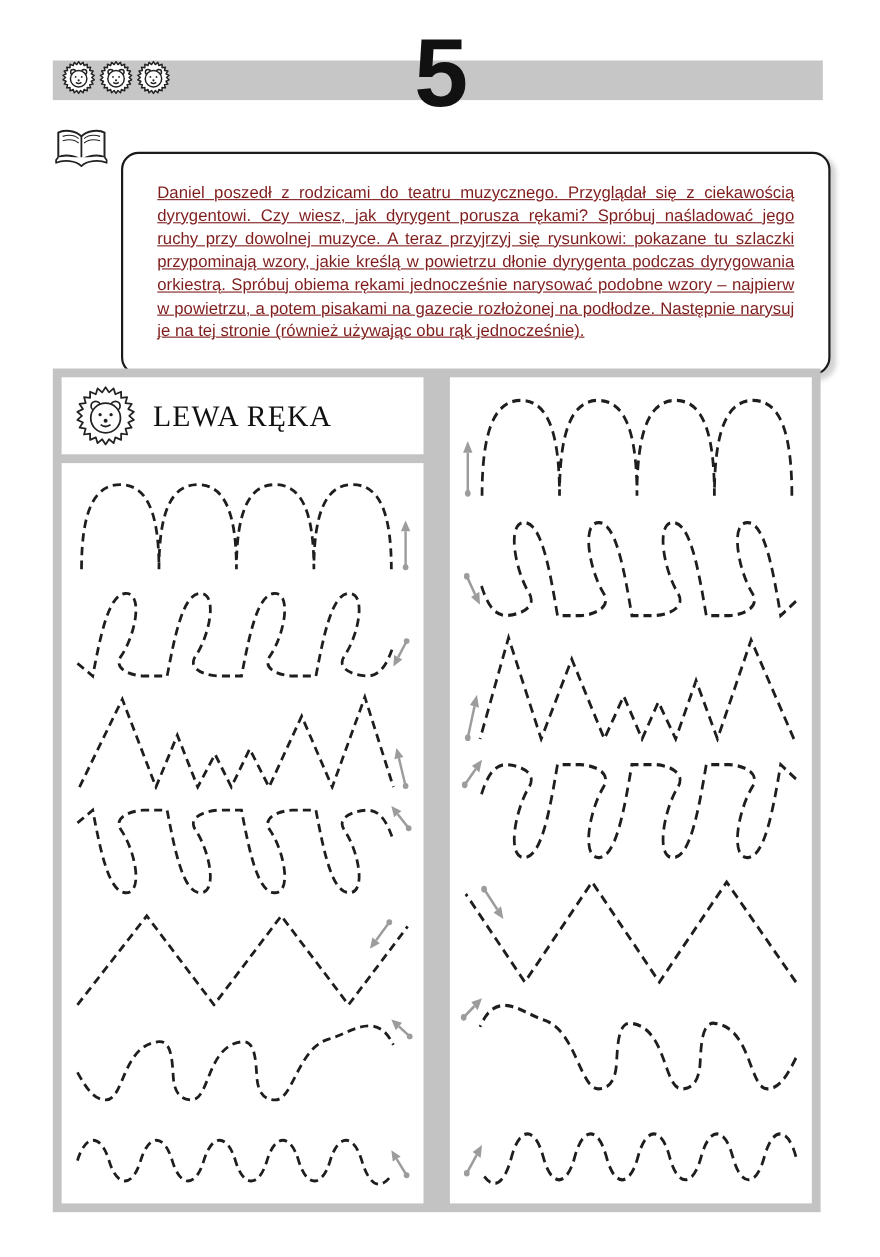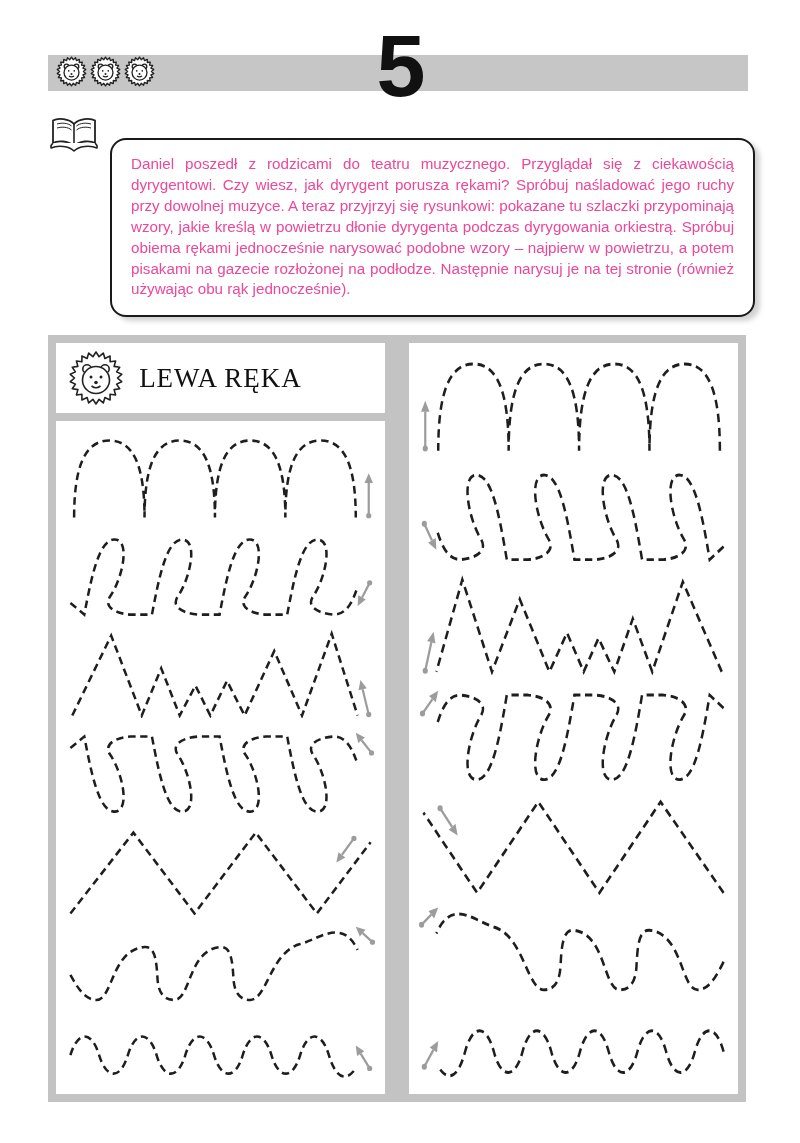--- a/index.html
+++ b/index.html
@@ -13,21 +13,21 @@
   .page-number{position:absolute;left:0;top:22px;width:100%;text-align:center;
                font-size:88px;line-height:1;font-weight:bold;color:#111;letter-spacing:-2px;}
 
   
   .book-icon{position:absolute;left:50px;top:115px;}
 
   
   .instruction-box{position:absolute;left:110px;top:138px;width:645px;box-sizing:border-box;
                    border:2.5px solid #1a1a1a;border-radius:16px;background:#fff;
                    padding:10px 15px 11px 15px;box-shadow:5px 4px 5px rgba(0,0,0,0.18);}
-  .instruction-box p{margin:4px;font-size:15.2px;line-height:20.9px;text-align:justify;color:#ec4899;}
+  .instruction-box p{margin:16px;font-size:15.2px;line-height:20.9px;text-align:justify;color:#7f1d1d;text-decoration:underline;}
 
   
   .panel{position:absolute;left:48px;top:335px;width:698px;height:767px;background:#c3c3c3;
          box-sizing:border-box;padding:8px;display:flex;gap:24px;}
   .panel-col{flex:1;display:flex;flex-direction:column;gap:8px;min-width:0;}
   .col-header{height:70px;background:#fff;position:relative;display:flex;align-items:center;justify-content:center;}
   .header-title{font-family:"Liberation Serif",serif;font-size:27px;letter-spacing:1px;color:#111;white-space:nowrap;}
   .lion-badge{position:absolute;left:12px;top:7px;width:56px;height:56px;}
   .col-body{flex:1;background:#fff;display:flex;flex-direction:column;padding:5px 0;}
   .t-row{flex:1;padding:3px 7px;min-height:0;}

